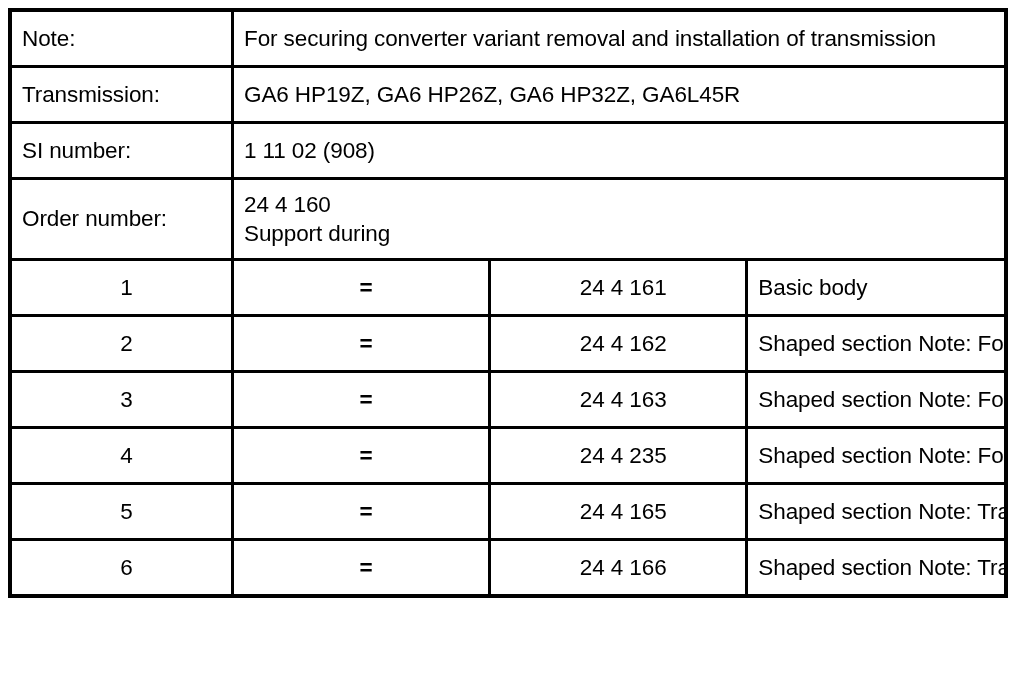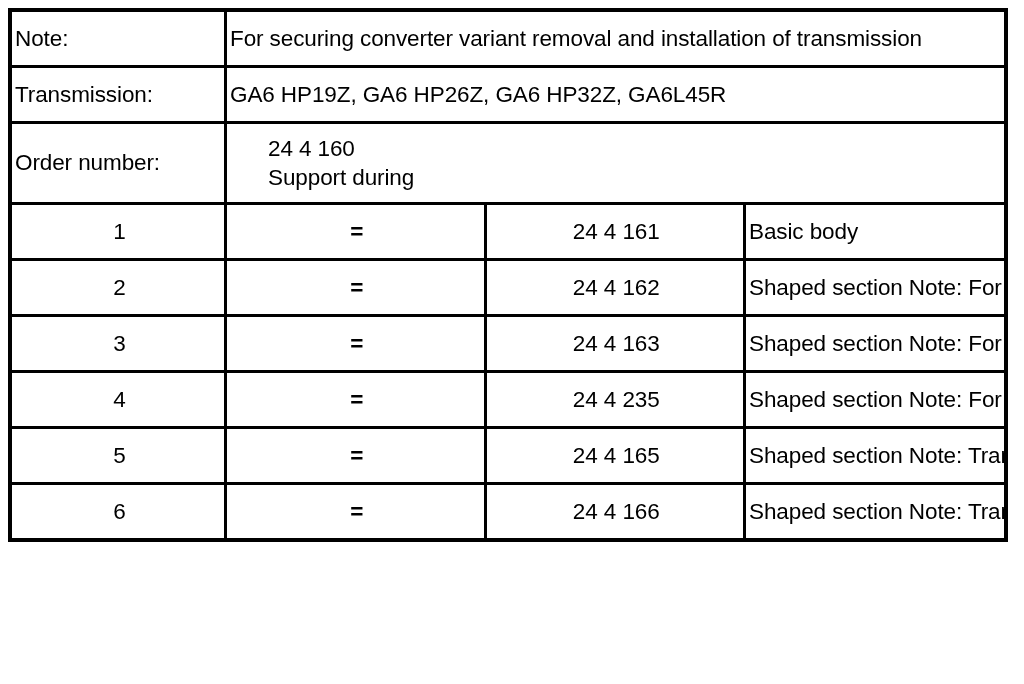--- a/index.html
+++ b/index.html
@@ -38,21 +38,21 @@
   table.grid {
     width: 100%;
     border-collapse: collapse;
     table-layout: fixed;
     background: #ffffff;
   }
 
   table.grid td {
     border-top: 3px solid #000000;
     border-right: 3px solid #000000;
-    padding: 0 0 0 3px;
+    padding: 0 0 0 10px;
     vertical-align: middle;
     font-size: 22.5px;
     line-height: 1.30;
     letter-spacing: -0.1px;
     color: #000000;
     background: #ffffff;
     height: 53px;
     white-space: nowrap;
     overflow: hidden;
   }
@@ -78,21 +78,20 @@
   tr.order-row > td {
     height: 78px;
     vertical-align: middle;
   }
   .stacked {
     display: block;
   }
   .stacked .line {
     display: block;
     white-space: nowrap;
-    margin-left: 38px;
   }
 
   
   tr.consisting-row > td {
     height: 58px;
   }
 
   
   td.idx-cell {
     width: 31px;
@@ -130,20 +129,24 @@
         <td class="label-cell">Note:</td>
         <td class="value-cell last" colspan="3">For securing converter variant removal and installation of transmission</td>
       </tr>
 
       <tr>
         <td class="label-cell">Transmission:</td>
         <td class="value-cell last" colspan="3">GA6 HP19Z, GA6 HP26Z, GA6 HP32Z, GA6L45R</td>
       </tr>
 
 
+      <tr>
+        <td class="label-cell">SI number:</td>
+        <td class="value-cell last" colspan="3">1 11 02 (908)</td>
+      </tr>
 
       <tr class="order-row">
         <td class="label-cell">Order number:</td>
         <td class="value-cell last" colspan="3">
           <span class="stacked">
             <span class="line">24 4 160</span>
             <span class="line">Support during</span>
           </span>
         </td>
       </tr>

